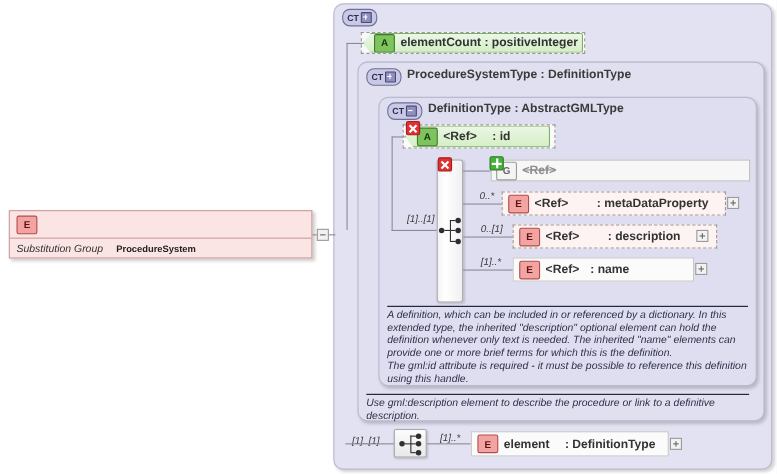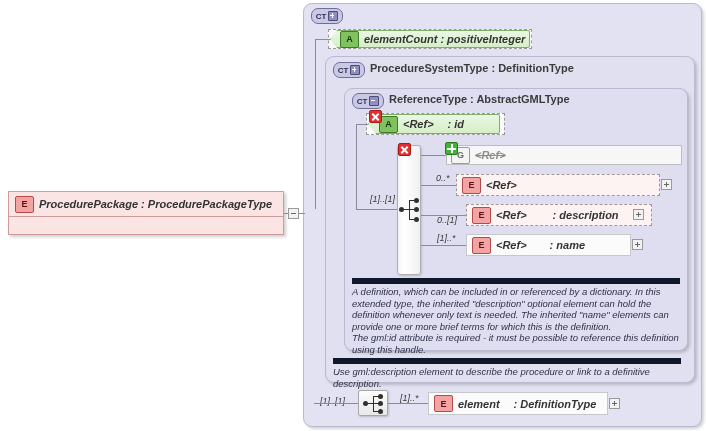--- a/index.html
+++ b/index.html
@@ -119,21 +119,21 @@
     border-radius: 2px;
     display: flex; align-items: center; justify-content: center;
     font-size: 9px; font-weight: bold;
     flex: none;
     margin-right: 5px;
   }
   .glyph.a { background: #7fc35f; border-color: #3f7a2a; color: #15350a; }
   .glyph.e { background: #f4a3a3; border-color: #b04c4c; color: #5a1414; }
   .glyph.g { background: #f4f4f4; border-color: #9a9a9a; color: #666; }
 
-  .lbl { font-weight: bold; font-style: italic; }
+  .lbl { font-weight: bold; }
   .lbl.struck { text-decoration: line-through; color: #8d8d8d; font-weight: bold; }
 
   
   .card {
     position: absolute;
     font-size: 9px;
     font-style: italic;
     color: #3a3a3a;
     white-space: nowrap;
   }
@@ -222,21 +222,21 @@
     box-sizing: border-box;
   }
 
   
   .doc {
     position: absolute;
     font-size: 9.5px;
     font-style: italic;
     color: #30304a;
     line-height: 11.5px;
-    border-top: 6px solid #0f172a;
+    border-top: 1px solid #0f172a;
     padding-top: 2px;
     white-space: pre-line;
     box-sizing: border-box;
   }
 
   
   .rootbox {
     position: absolute;
     background: #fbe4e4;
     border: 1px solid #cf9b9b;
@@ -291,21 +291,21 @@
       <span class="sq plus"></span>
   </div>
   <div class="cttitle" style="left:370px; top:62px;">ProcedureSystemType : DefinitionType</div>
 
   <div class="abs container lvl3" style="left:344px; top:88px; width:344px; height:263px;"></div>
 
   <div class="ctbadge" style="left:352px; top:93px;">
     <span>CT</span>
       <span class="sq"></span>
   </div>
-  <div class="cttitle" style="left:389px; top:93px;">ReferenceType : AbstractGMLType</div>
+  <div class="cttitle" style="left:389px; top:93px;">DefinitionType : AbstractGMLType</div>
 
   <div class="node attrwrap" style="left:366px; top:113px; width:139px; height:22px; background:#fafafa;"></div>
   <div class="node attr" style="left:368px; top:114px; width:132px; height:20px;
               clip-path: polygon(8px 0, 100% 0, 100% 100%, 8px 100%, 0 50%);
               padding-left:10px;">
     <span class="glyph a">A</span>
     <span class="lbl">&lt;Ref&gt;</span>
     <span class="lbl" style="margin-left:14px;">: id</span>
   </div>
   <div class="redx" style="left:369px; top:110px;"></div>
@@ -334,40 +334,41 @@
     <span class="glyph g">G</span>
     <span class="lbl struck">&lt;Ref&gt;</span>
   </div>
   <div class="greenplus" style="left:445px; top:142px;"></div>
   <div class="hline" style="left:421px; top:155px; width:25px;"></div>
 
   <div class="node dashbox" style="left:456px; top:174px; width:204px; height:22px;"></div>
   <div class="node elem" style="left:458px; top:176px; width:198px; height:18px; padding-left:4px; background:transparent; border:none;">
     <span class="glyph e">E</span>
     <span class="lbl">&lt;Ref&gt;</span>
+    <span class="lbl" style="margin-left:26px;">: metaDataProperty</span>
   </div>
   <div class="toggle plus" style="left:661px; top:179px;"></div>
   <div class="card" style="left:436px; top:173px;">0..*</div>
   <div class="hline" style="left:421px; top:185px; width:35px;"></div>
 
   <div class="node dashbox" style="left:466px; top:204px; width:186px; height:22px;"></div>
   <div class="node elem" style="left:468px; top:206px; width:180px; height:18px; padding-left:4px; background:transparent; border:none;">
     <span class="glyph e">E</span>
     <span class="lbl">&lt;Ref&gt;</span>
     <span class="lbl" style="margin-left:26px;">: description</span>
   </div>
   <div class="toggle plus" style="left:633px; top:209px;"></div>
-  <div class="card" style="left:437px; top:215px;">0..[1]</div>
+  <div class="card" style="left:437px; top:203px;">0..[1]</div>
   <div class="hline" style="left:421px; top:215px; width:45px;"></div>
 
   <div class="node plainbox" style="left:466px; top:234px; width:165px; height:22px; background:#fbfbfb; border:1px solid #c8c8c8;"></div>
   <div class="node elem" style="left:468px; top:236px; width:160px; height:18px; padding-left:4px; background:transparent; border:none;">
     <span class="glyph e">E</span>
     <span class="lbl">&lt;Ref&gt;</span>
-    <span class="lbl" style="margin-left:23px;text-align:center;">: name</span>
+    <span class="lbl" style="margin-left:10px;text-align:center;">: name</span>
   </div>
   <div class="toggle plus" style="left:632px; top:239px;"></div>
   <div class="card" style="left:437px; top:233px;">[1]..*</div>
   <div class="hline" style="left:421px; top:245px; width:45px;"></div>
 
   <div class="doc" style="left:352px; top:278px; width:328px;">A definition, which can be included in or referenced by a dictionary. In this extended type, the inherited "description" optional element can hold the definition whenever only text is needed. The inherited "name" elements can provide one or more brief terms for which this is the definition.
 The gml:id attribute is required - it must be possible to reference this definition using this handle.</div>
 
   <div class="doc" style="left:333px; top:358px; width:348px;">Use gml:description element to describe the procedure or link to a definitive description.</div>
 
@@ -394,21 +395,24 @@
   <div class="node elem" style="left:430px; top:394px; width:176px; height:19px; padding-left:4px; background:transparent; border:none;">
     <span class="glyph e">E</span>
     <span class="lbl">element</span>
     <span class="lbl" style="margin-left:14px;">: DefinitionType</span>
   </div>
   <div class="toggle plus" style="left:609px; top:398px;"></div>
 
   <div class="rootbox" style="left:8px; top:191px; width:276px; height:44px;">
     <div class="hdr">
       <span class="glyph e">E</span>
-      <span class="lbl">ProcedurePackage  :  ProcedurePackageType</span>
+    </div>
+    <div class="sub">
+      <span class="k">Substitution Group</span>
+      <span class="v">ProcedureSystem</span>
     </div>
   </div>
 
   <div class="toggle" style="left:288px; top:208px;"></div>
   <div class="hline" style="left:284px; top:213px; width:4px;"></div>
   <div class="hline" style="left:299px; top:213px; width:6px;"></div>
 
 </div>
 
 </body></html>

